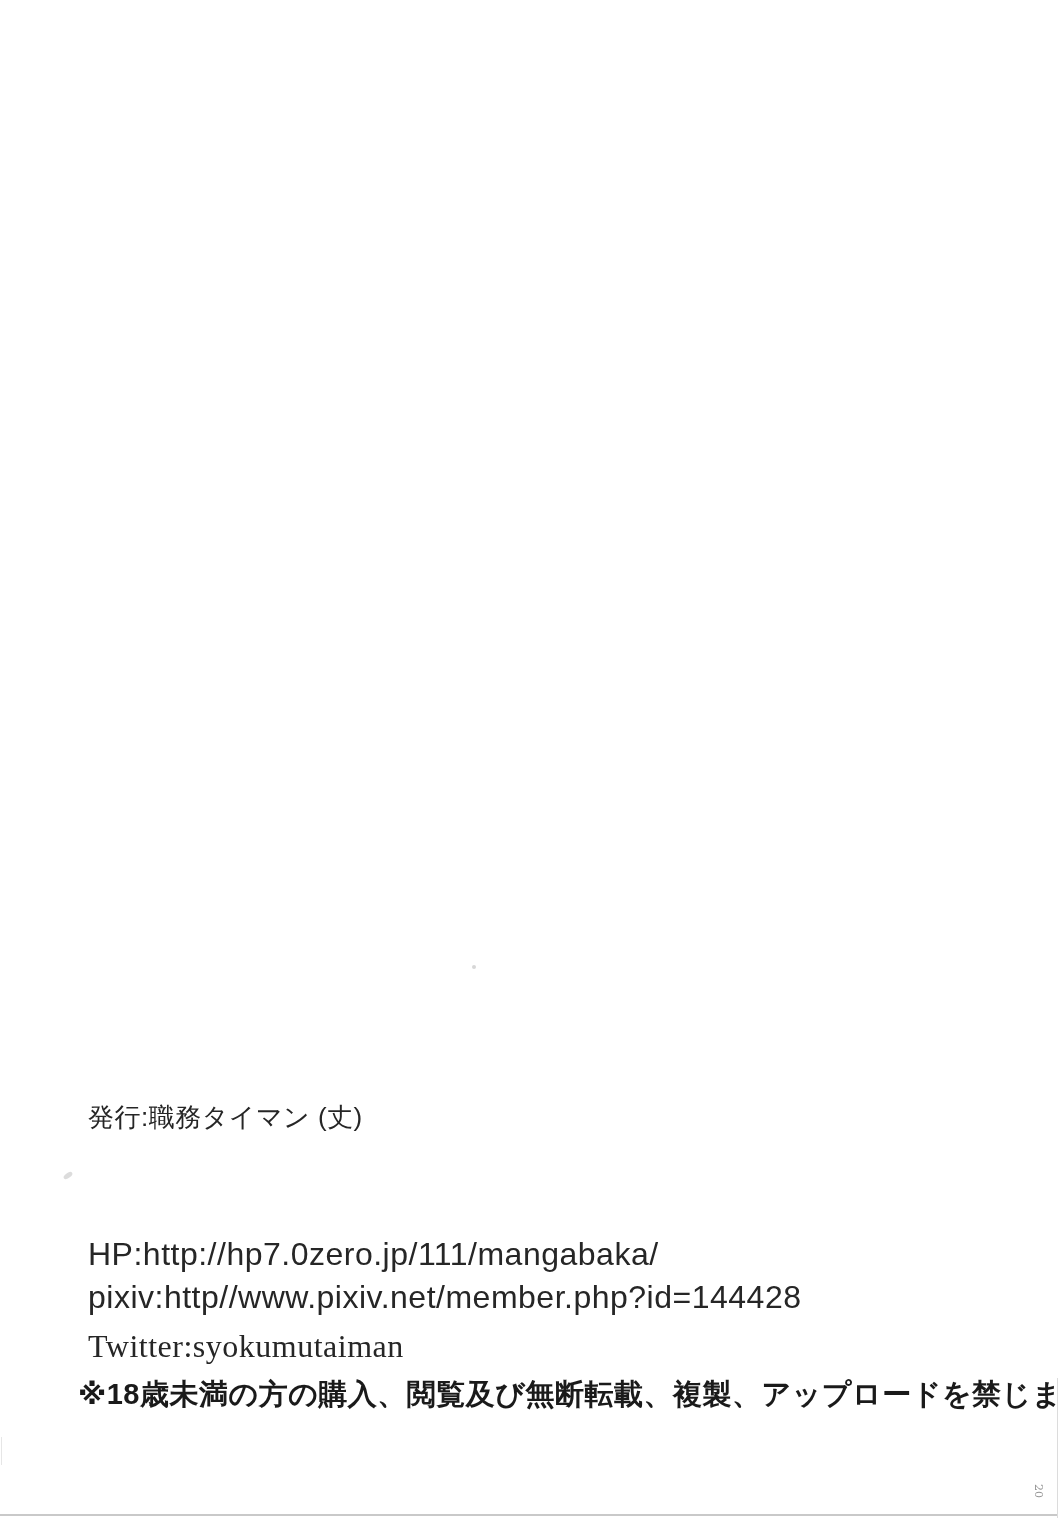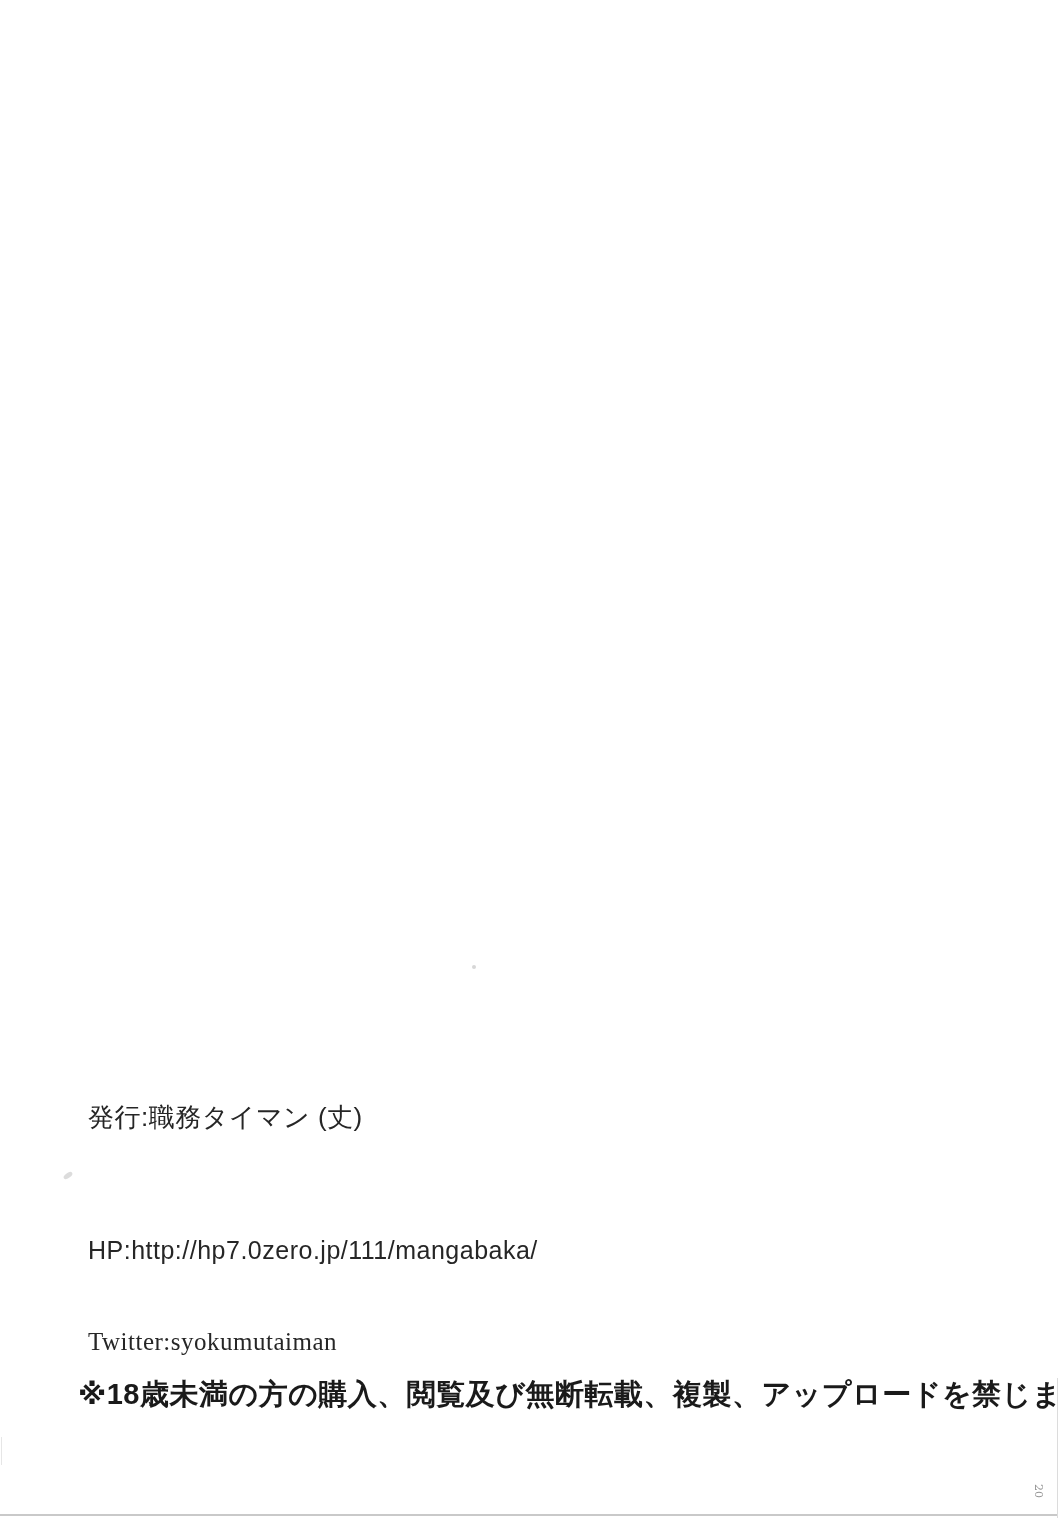--- a/index.html
+++ b/index.html
@@ -16,21 +16,21 @@
     font-family: "Liberation Sans", "DejaVu Sans", sans-serif;
   }
   .colophon-line {
     position: absolute;
     left: 88px;
     color: #262626;
     white-space: nowrap;
     letter-spacing: 0.5px;
   }
   .jp-line { font-size: 26px; }
-  .latin-line { font-size: 25px; }
+  .latin-line { font-size: 32px; }
   .line-1 { top: 1100px; }
   .line-2 { top: 1145px; }
   .line-3 { top: 1188px; }
   .line-4 { top: 1236px; }
   .line-5 { top: 1279px; }
   .line-6 { top: 1328px; font-family: Liberation Serif, serif; }
   .disclaimer {
     position: absolute;
     left: 78px;
     top: 1375px;
@@ -105,20 +105,21 @@
 <body>
 
 <div class="page">
 
   <div class="colophon-line jp-line line-1">発行:職務タイマン (丈)</div>
 
 
 
   <div class="colophon-line latin-line line-4">HP:http://hp7.0zero.jp/111/mangabaka/</div>
 
+  <div class="colophon-line latin-line line-5">pixiv:http//www.pixiv.net/member.php?id=144428</div>
 
   <div class="colophon-line latin-line line-6">Twitter:syokumutaiman</div>
 
   <div class="disclaimer">※18歳未満の方の購入、閲覧及び無断転載、複製、アップロードを禁じます</div>
 
   <div class="page-number">20</div>
 
   <div class="edge-bottom"></div>
   <div class="edge-right"></div>
   <div class="edge-left"></div>

